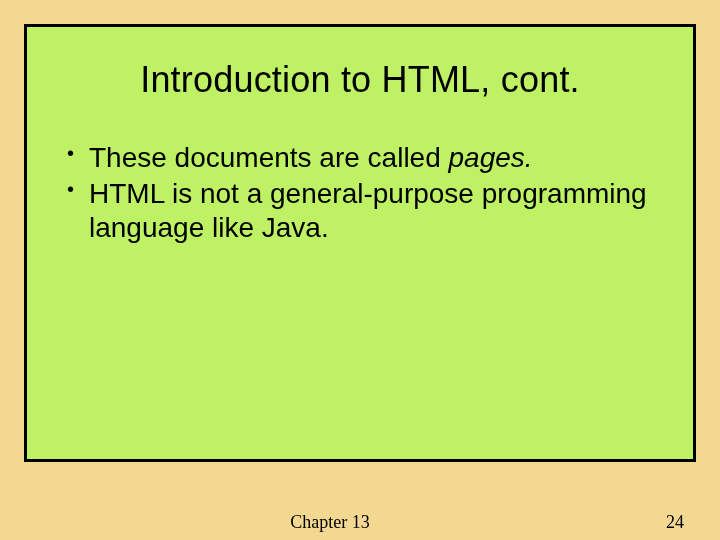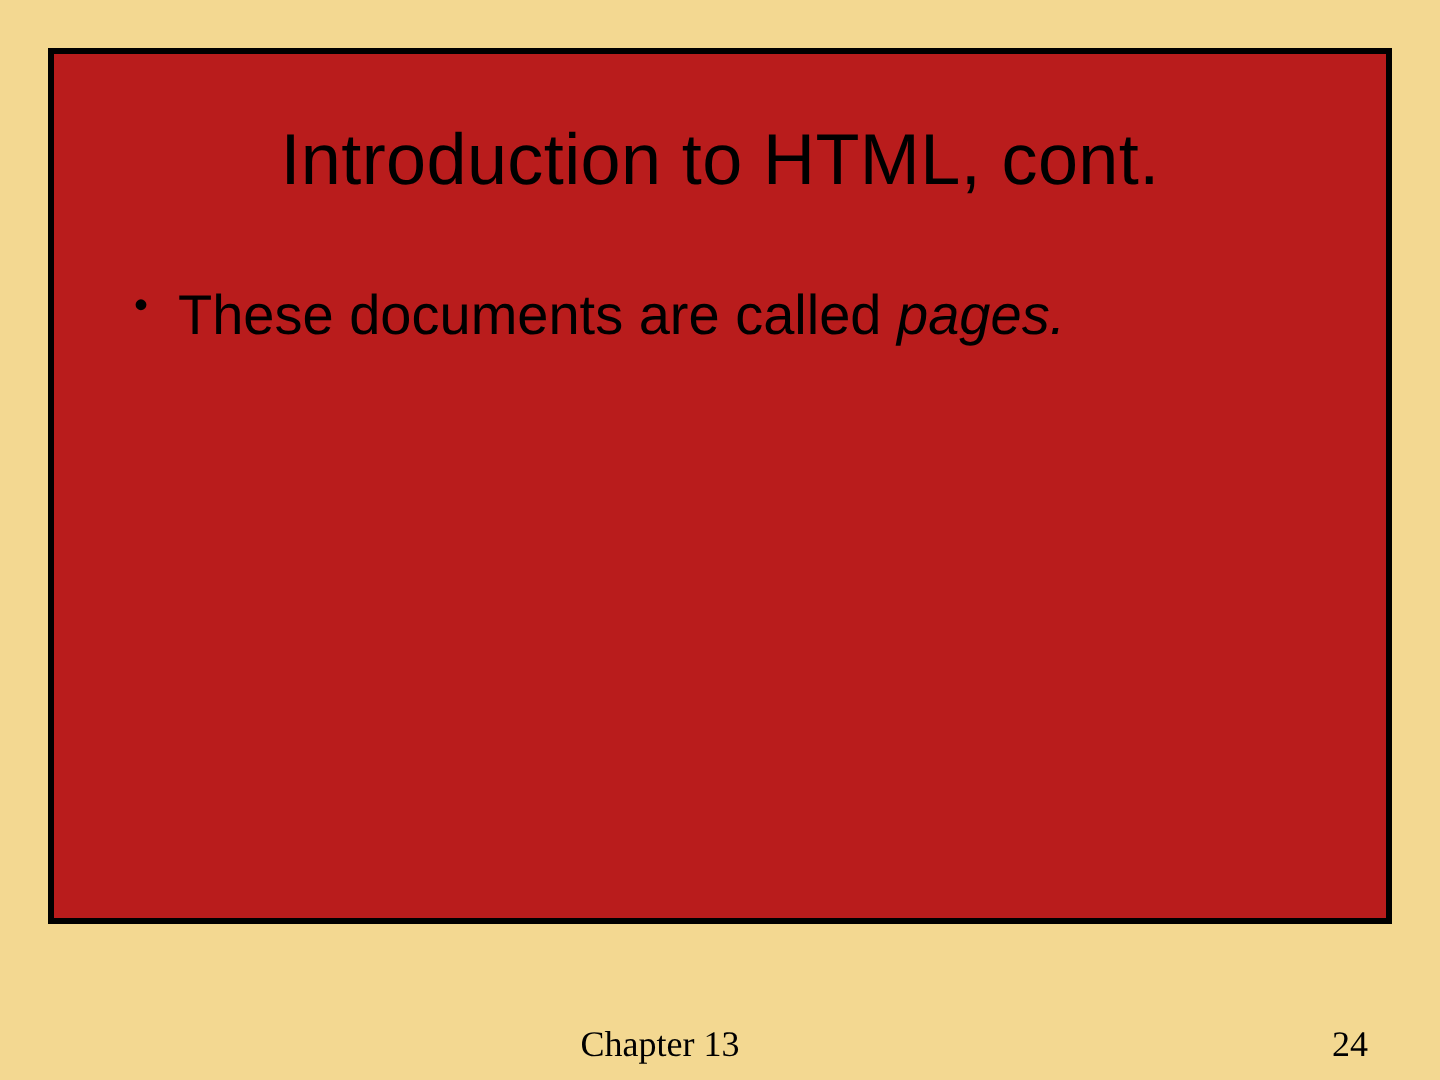--- a/index.html
+++ b/index.html
@@ -9,21 +9,21 @@
     font-family: Arial, Helvetica, sans-serif;
     color: #000;
     position: relative;
   }
   .content-frame {
     position: absolute;
     left: 24px;
     top: 24px;
     width: 672px;
     height: 438px;
-    background: #b91c1c;
+    background: #bef264;
     border: 3px solid #000;
     padding: 26px 32px 20px 32px;
   }
   .title {
     font-size: 36px;
     font-weight: 400;
     text-align: center;
     margin-top: 6px;
     margin-bottom: 40px;
     letter-spacing: 0.2px;
@@ -67,19 +67,22 @@
 </style>
 </head>
 <body>
 
 <div class="content-frame">
   <h1 class="title">Introduction to HTML, cont.</h1>
   <ul class="bullets">
     <li>
       <span>These documents are called </span><span class="italic">pages.</span><span></span>
     </li>
+    <li>
+      <span>HTML is not a general-purpose programming language like Java.</span><span class="italic"></span><span></span>
+    </li>
   </ul>
 </div>
 
 <div class="footer">
   <div class="footer-center">Chapter 13</div>
   <div class="footer-right">24</div>
 </div>
 
 </body></html>

